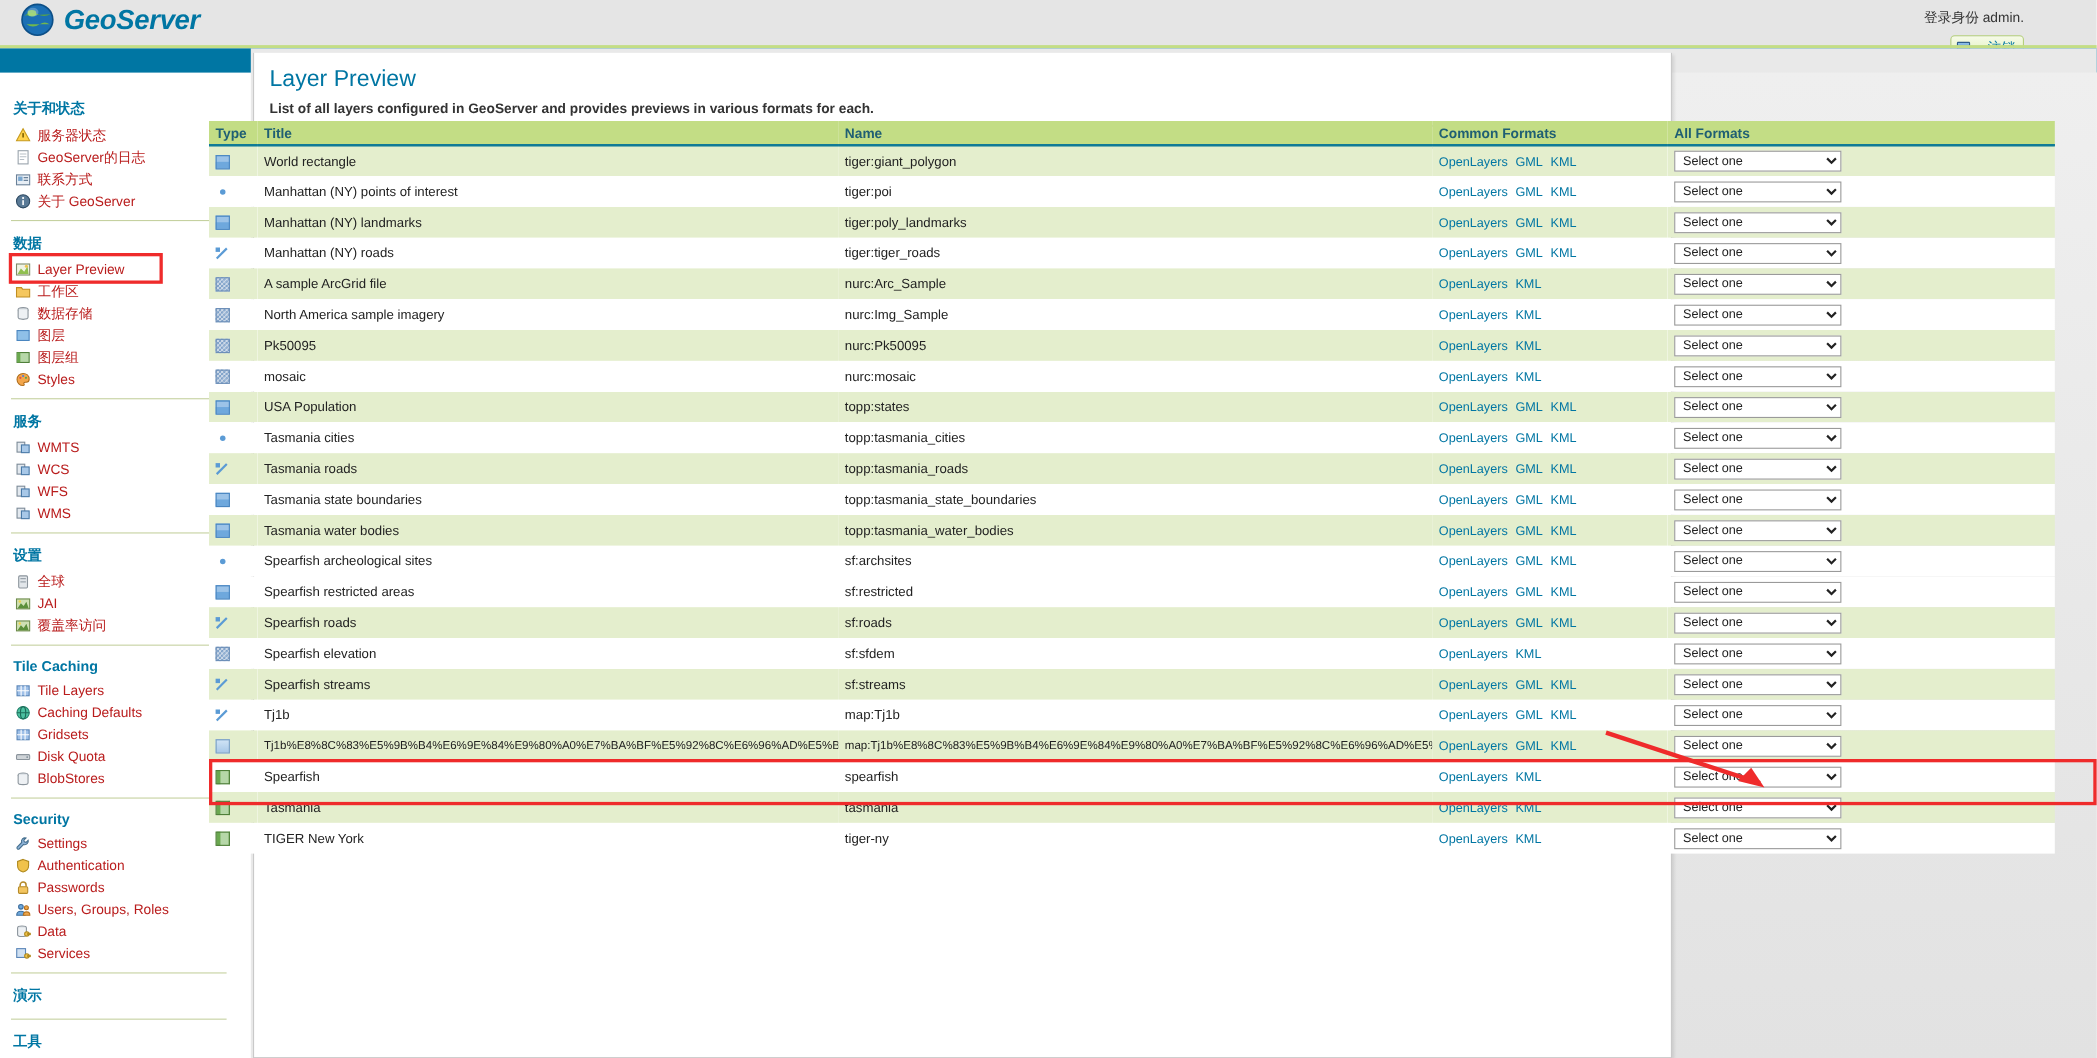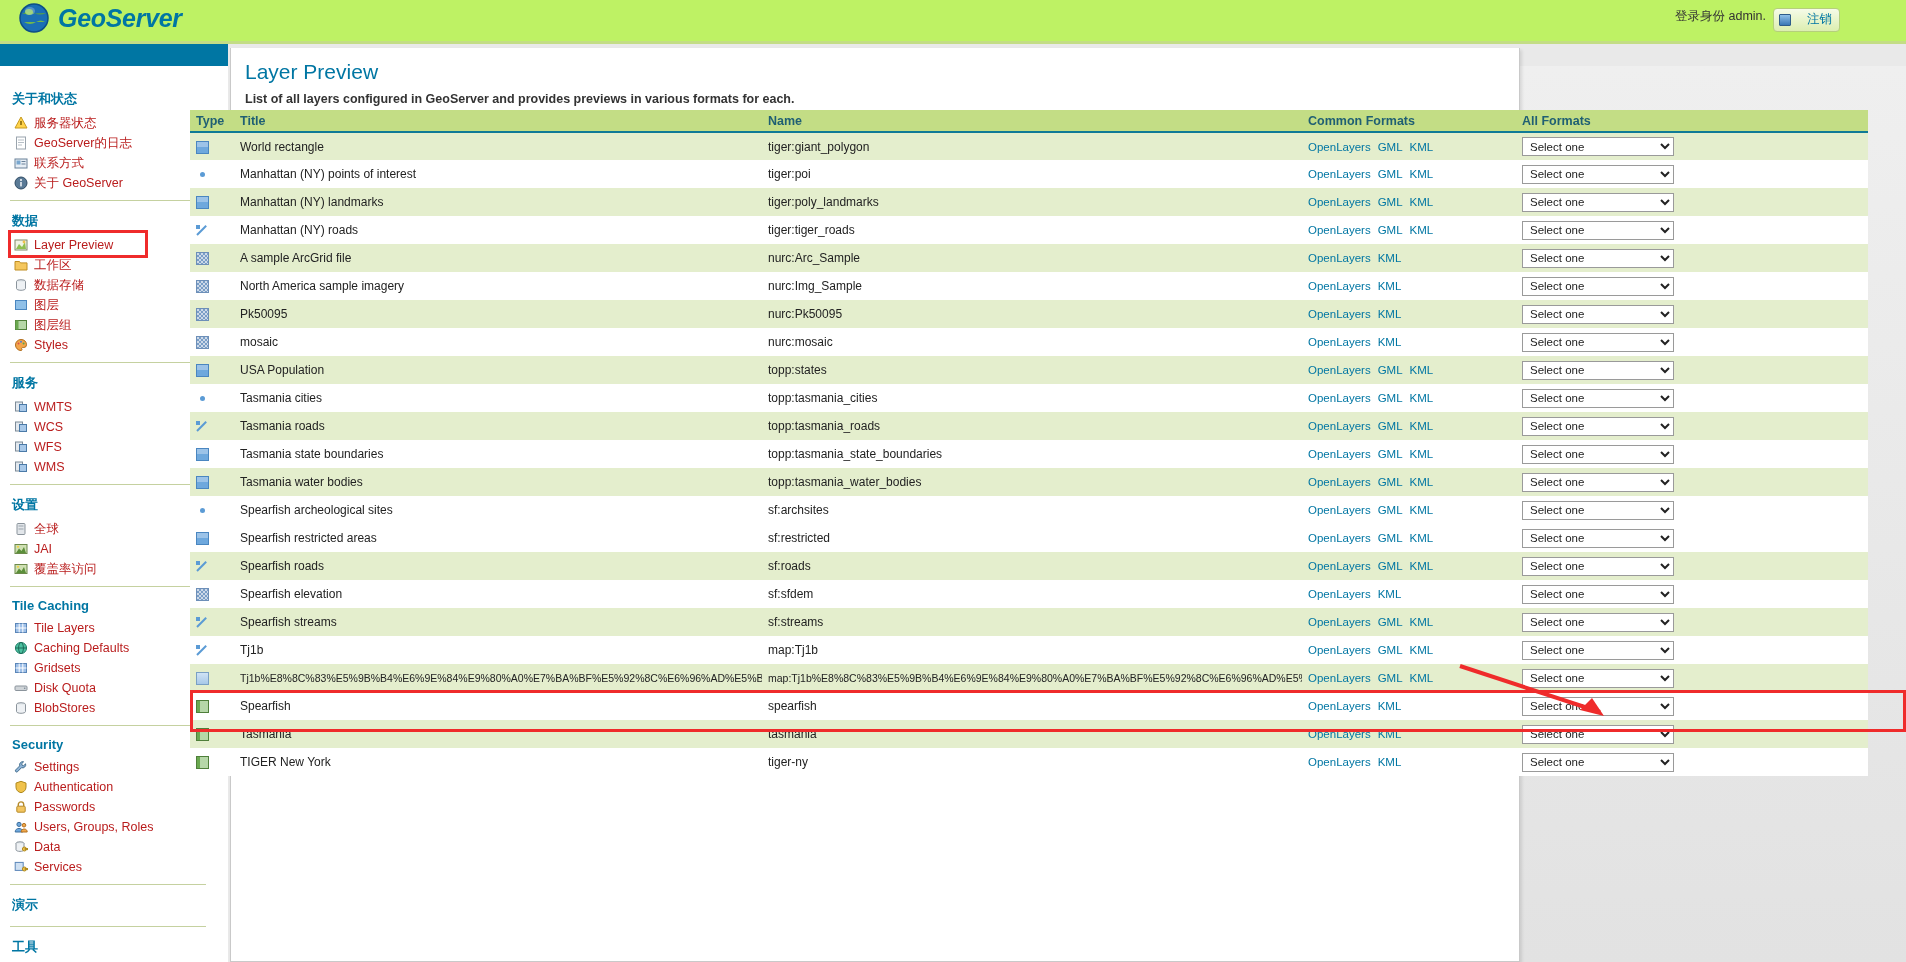--- a/index.html
+++ b/index.html
@@ -8,35 +8,35 @@
     width: 1906px; height: 962px;
     overflow: hidden;
     background: #ffffff;
     font-family: "Liberation Sans", "DejaVu Sans", sans-serif;
   }
 
   
   .top-header {
     position: absolute; top: 0; left: 0;
     width: 1906px; height: 44px;
-    background: #bef264;
+    background: #e5e5e5;
   }
   .brand {
     position: absolute; left: 18px; top: 2px;
     display: flex; align-items: center; gap: 8px;
   }
   .brand-logo { width: 32px; height: 32px; display: block; }
   .brand-text {
     font-size: 25px; font-weight: bold; font-style: italic;
     color: #0076a3; letter-spacing: -0.3px;
   }
   .login-box {
     position: absolute; right: 66px; top: 8px;
-    display: flex; align-items: flex-start; gap: 7px;
-    font-size: 12.5px; color: #333;
+    display: flex; align-items: flex-end; gap: 7px;
+    font-size: 12.5px; color: #333; flex-direction: column;
   }
   .logout-btn {
     display: inline-flex; align-items: center; gap: 16px;
     background: linear-gradient(to bottom,#f6fbe8,#dceeb0);
     border: 1px solid #b5cf7c; border-radius: 4px;
     padding: 2px 7px 3px 5px;
     font-size: 12.5px; color: #0076a3; cursor: pointer;
   }
   .logout-icon {
     width: 12px; height: 12px;

